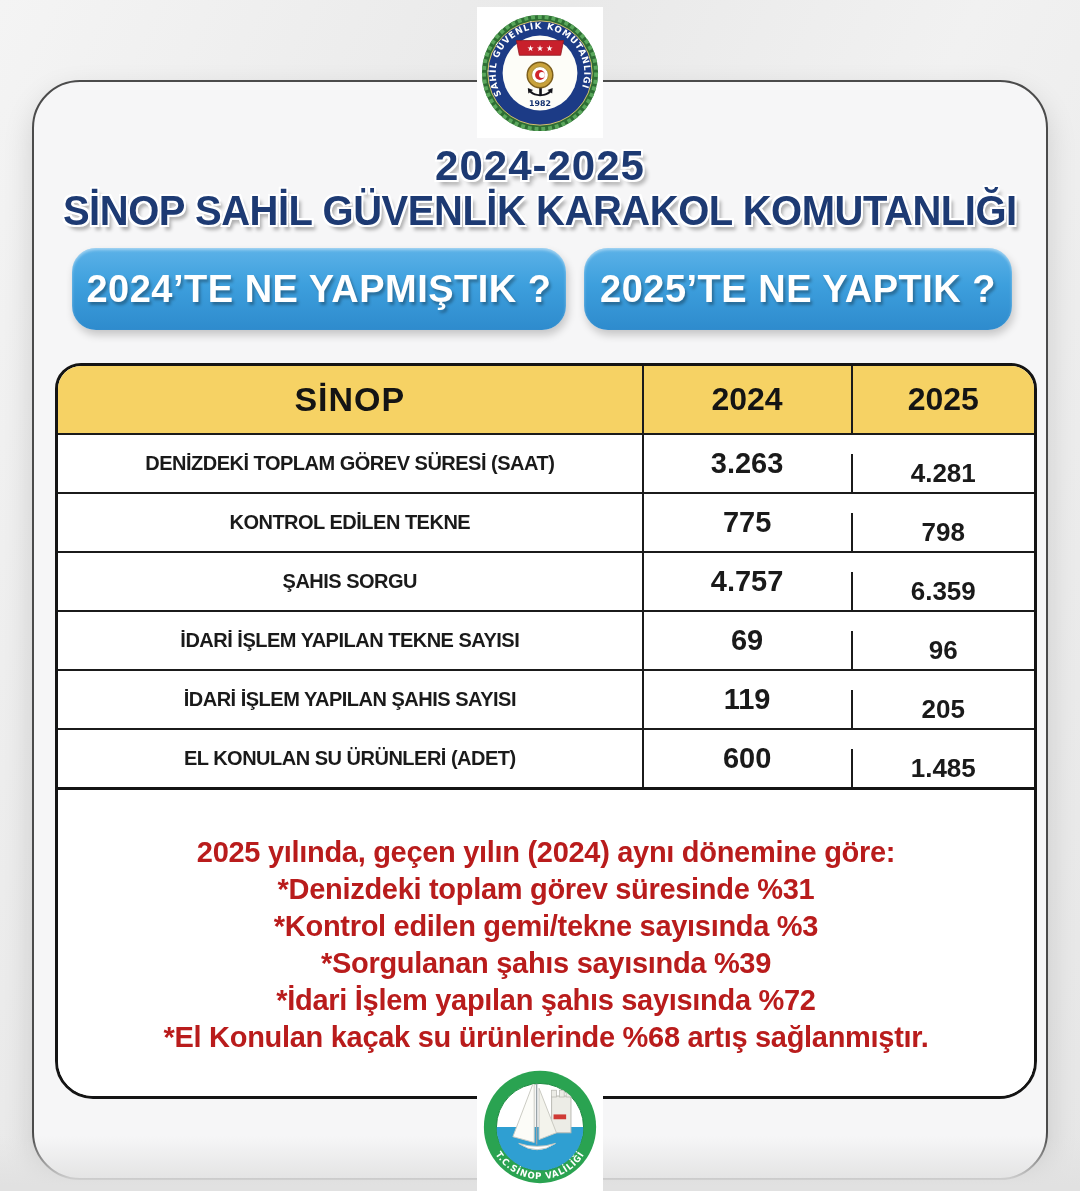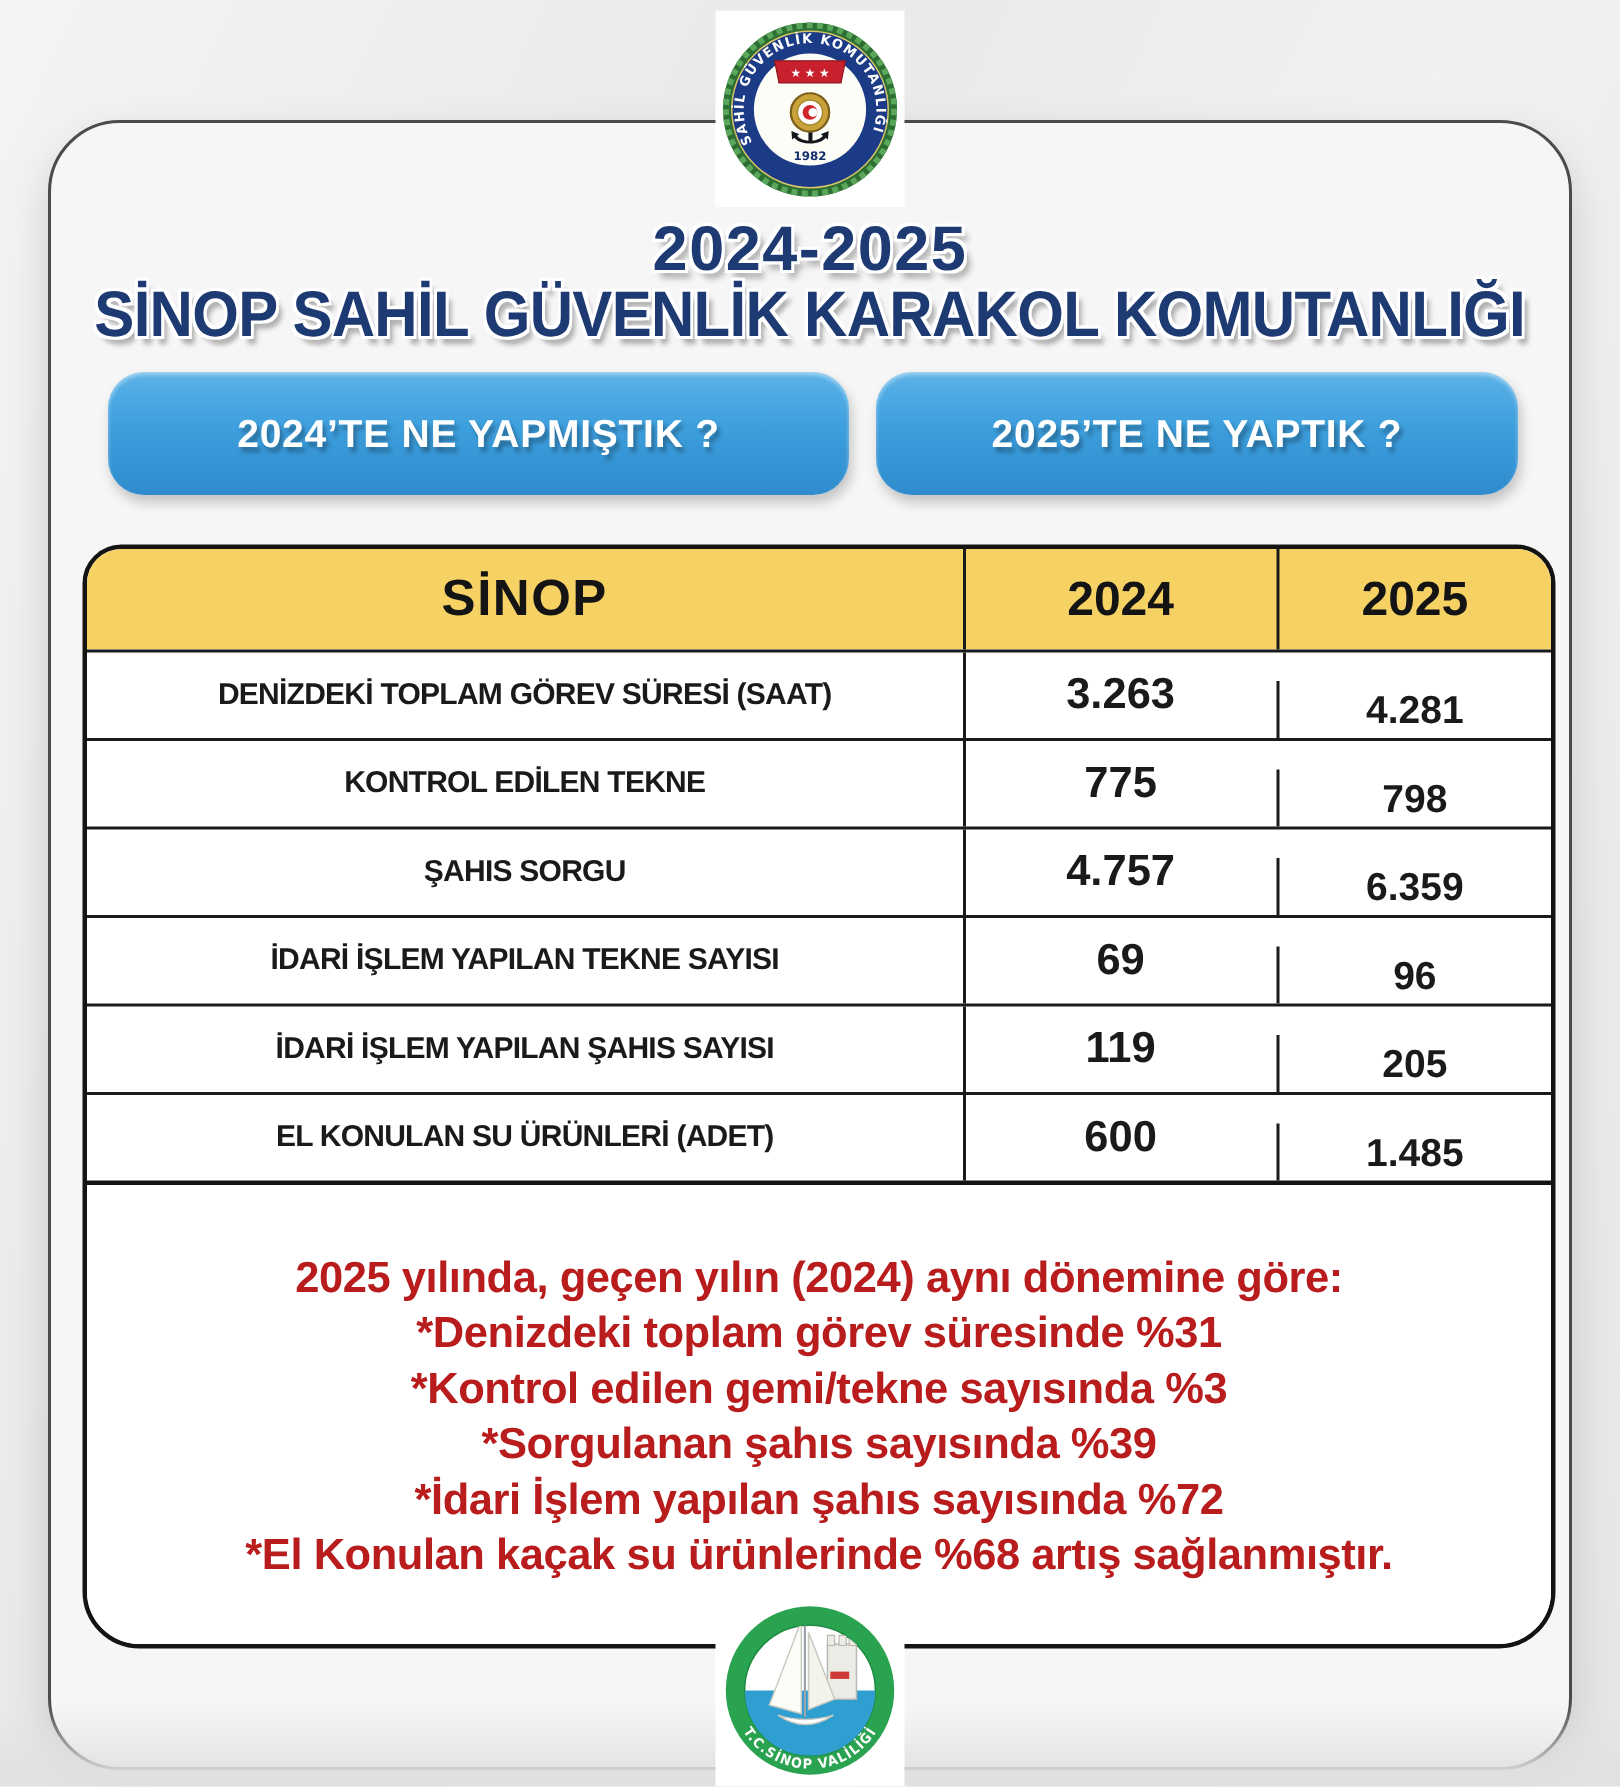--- a/index.html
+++ b/index.html
@@ -35,21 +35,21 @@
     font-size:43px; font-weight:800; color:#1d3a73; letter-spacing:-0.5px; white-space:nowrap;
   }
   .title-org > span { display:inline-block; transform:scaleX(0.93); transform-origin:center;
     text-shadow:-2px -2px 0 #fff, 2px -2px 0 #fff, -2px 2px 0 #fff, 2px 2px 0 #fff, 4px 5px 4px rgba(0,0,0,0.30); }
   
   .btn-row { position:absolute; top:248px; left:72px; width:940px; height:82px; display:flex; gap:18px; z-index:3; }
   .pill-btn {
     height:82px; border:none; border-radius:24px; cursor:pointer;
     background:linear-gradient(180deg,#5cb2e8 0%,#3d9fdd 45%,#2e8bcd 100%);
     box-shadow:inset 0 2px 3px rgba(255,255,255,0.45), 2px 5px 8px rgba(0,0,0,0.20);
-    color:#ffffff; font-family:"Liberation Sans",sans-serif; font-weight:800; font-size:26px; letter-spacing:0.5px;
+    color:#ffffff; font-family:"Liberation Sans",sans-serif; font-weight:800; font-size:38px; letter-spacing:0.5px;
     text-shadow:2px 3px 3px rgba(0,0,0,0.30); white-space:nowrap;
   }
   .pill-btn.left { width:494px; }
   .pill-btn.right { width:428px; }
   
   .tablebox {
     position:absolute; left:55px; top:363px; width:982px; z-index:3;
     background:#ffffff; border:3px solid #141414; border-radius:26px 26px 38px 38px;
     overflow:hidden;
   }

